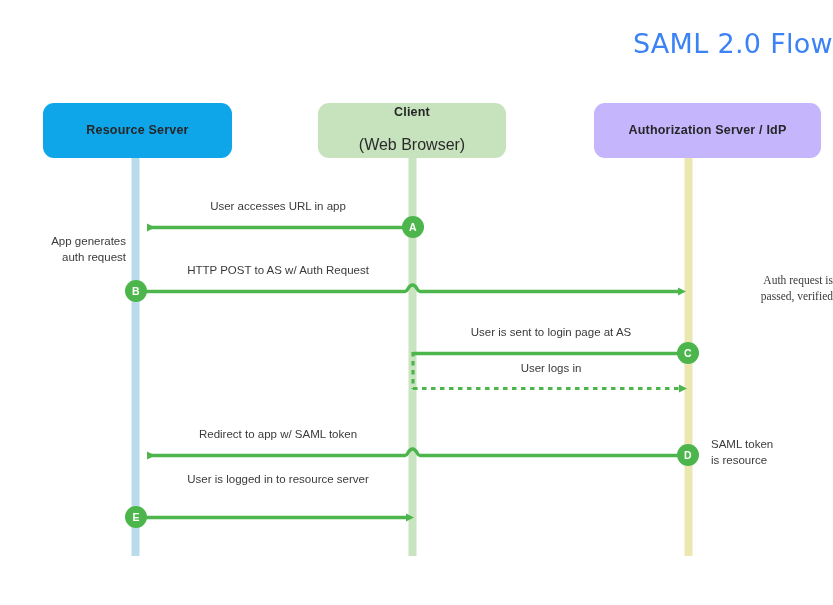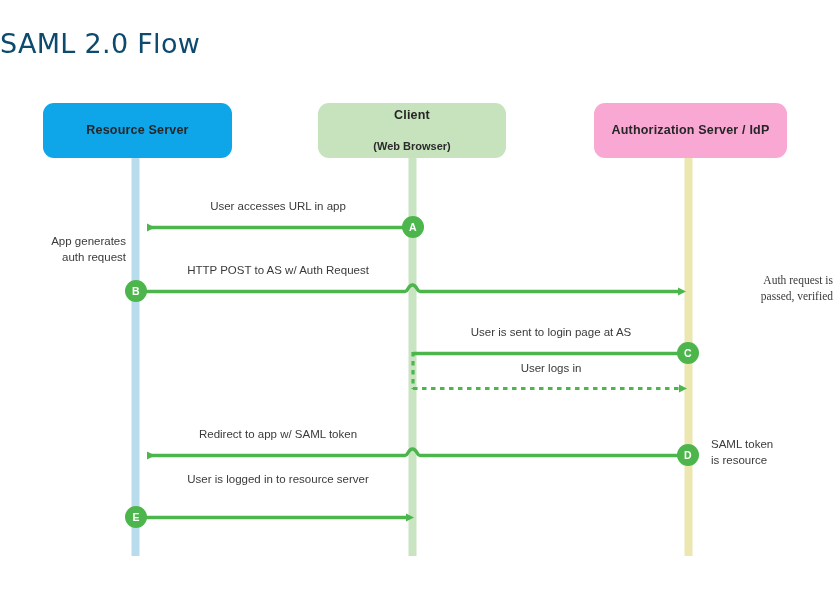--- a/index.html
+++ b/index.html
@@ -9,39 +9,39 @@
     font-family:"Liberation Sans", sans-serif;
     color:#333333;
     position:relative;
     overflow:hidden;
   }
   #canvas{ position:absolute; left:0; top:0; width:833px; height:605px; }
   #overlay{ position:absolute; left:0; top:0; width:833px; height:605px; pointer-events:none; }
 
   .ttl{
     position:absolute; left:0; top:28px; width:833px;
-    text-align:left;
-    font-size:27px; font-weight:400; color:#0c4a6e;
+    text-align:right;
+    font-size:27px; font-weight:400; color:#3b82f6;
     letter-spacing:.3px;
     font-family:"DejaVu Sans", sans-serif;
   }
 
   .lane{
     position:absolute;
     border-radius:11px;
     display:flex; flex-direction:column;
     align-items:center; justify-content:center;
     text-align:center;
   }
   .lane .t1{
     font-size:12.5px; font-weight:bold; color:#262626;
     letter-spacing:.2px; line-height:1.25;
   }
   .lane .t2{
-    font-size:11px; font-weight:700; color:#2b2b2b;
+    font-size:16px; font-weight:400; color:#2b2b2b;
     line-height:1.3; margin-top:15px;
   }
 
   .msg{
     position:absolute;
     font-size:11.5px; color:#3a3a3a;
     white-space:nowrap;
     line-height:1.35;
   }
   .msg.c{ text-align:center; transform:translateX(-50%); }
@@ -117,21 +117,21 @@
 
   <div class="lane" style="left:43px; top:103px; width:189px; height:55px; background:#0ea5e9;">
     <div class="t1">Resource Server</div>
   </div>
 
   <div class="lane" style="left:318px; top:103px; width:188px; height:55px; background:#c6e3bd;">
     <div class="t1">Client</div>
     <div class="t2">(Web Browser)</div>
   </div>
 
-  <div class="lane" style="left:594px; top:103px; width:193px; height:55px; background:#f9a8d4;">
+  <div class="lane" style="left:594px; top:103px; width:227px; height:55px; background:#c4b5fd;">
     <div class="t1">Authorization Server / IdP</div>
   </div>
 
   <div class="msg c" style="left:278px; top:199px;">User accesses URL in app</div>
 
   <div class="msg c" style="left:278px; top:263px;">HTTP POST to AS w/ Auth Request</div>
 
   <div class="msg c" style="left:551px; top:325px;">User is sent to login page at AS</div>
 
   <div class="msg c" style="left:551px; top:361px;">User logs in</div>

